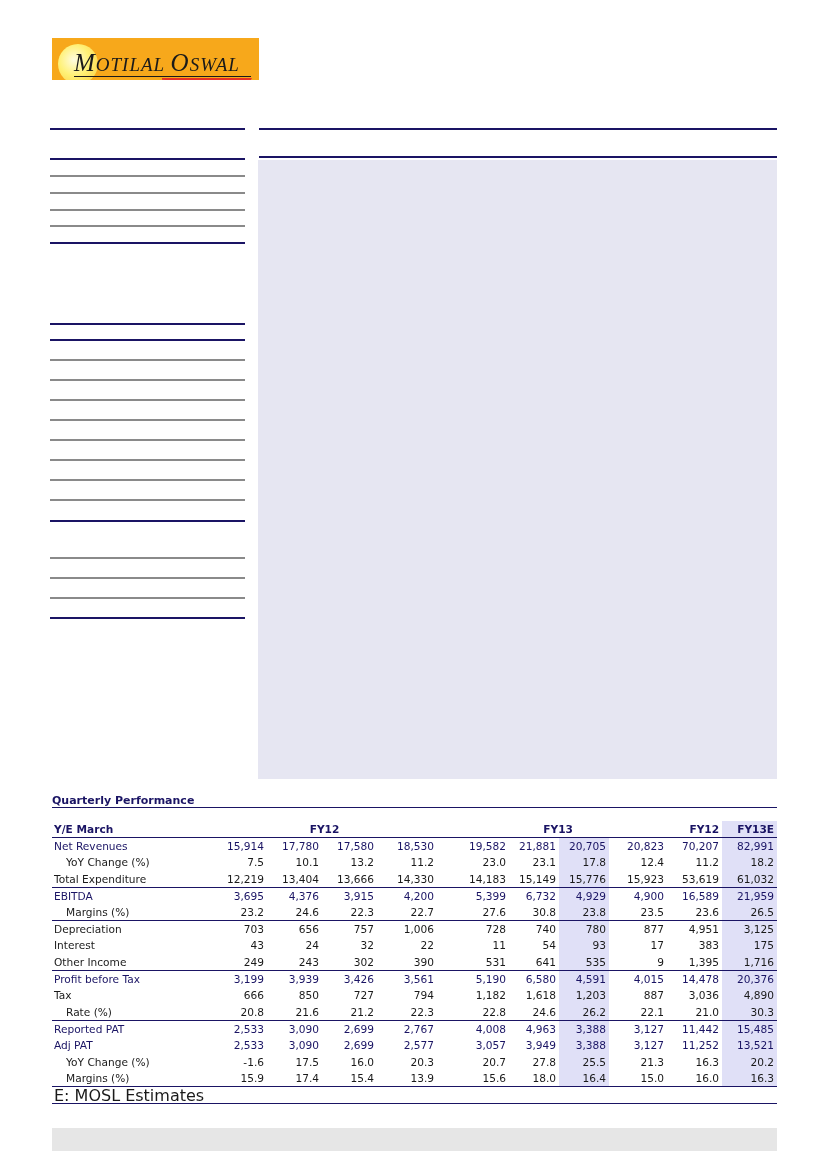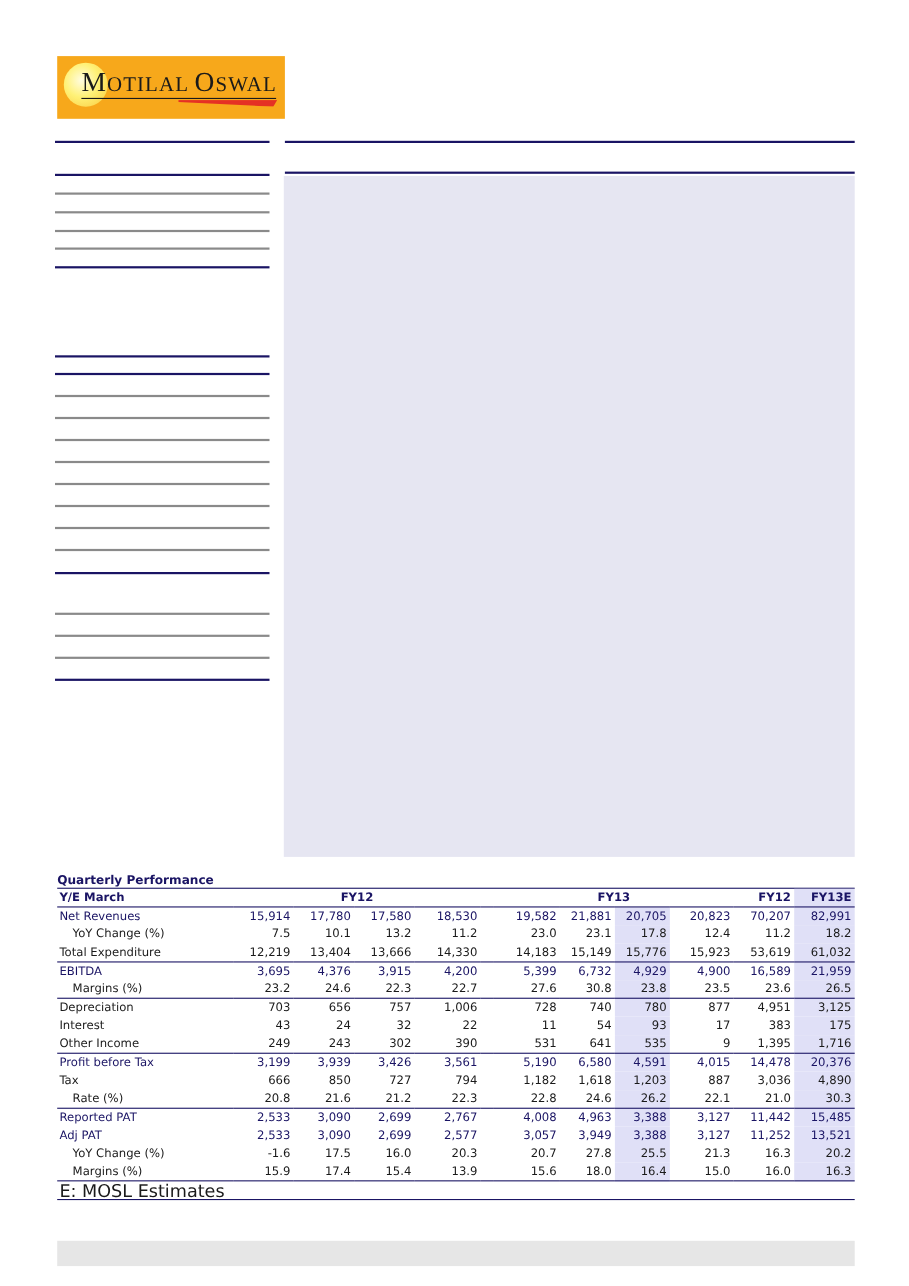--- a/index.html
+++ b/index.html
@@ -1,32 +1,32 @@
 <!DOCTYPE html>
 <html><head>
 <meta charset="utf-8">
 <style>
   * { margin:0; padding:0; box-sizing:border-box; }
   body { width:826px; height:1169px; background:#ffffff; position:relative; font-family:"Liberation Sans", sans-serif; overflow:hidden; }
-  .logo { position:absolute; left:52px; top:51px; width:207px; height:57px; background:#f7a81b; overflow:hidden; }
+  .logo { position:absolute; left:52px; top:38px; width:207px; height:42px; background:#f7a81b; overflow:hidden;font-style:italic; }
   .logo .sun { position:absolute; left:6px; top:6px; width:40px; height:40px; border-radius:50%; background:radial-gradient(circle at 40% 40%, #fffce0 0%, #fff176 45%, #f9c83a 100%); }
   .logo .brand { position:absolute; left:22px; top:11px; font-family:"Liberation Serif", serif; font-size:19px; letter-spacing:1px; color:#1a1a1a; white-space:nowrap; }
   .logo .brand .cap { font-size:25px; }
   .logo .uline { position:absolute; left:22px; top:38px; width:177px; height:1px; background:#1a1a1a; }
   .logo .swoosh { position:absolute; left:110px; top:40px; width:90px; height:6px; background:#e53124; clip-path:polygon(0 0,100% 0,96% 100%,0 30%); }
 
   .hline { position:absolute; height:1px; }
   .navy { background:#1a1464; height:1.5px; }
   .grey { background:#8a8a8a; height:1.5px; }
 
   .panel { position:absolute; left:258px; top:160px; width:519px; height:619px; background:#e6e6f2; }
 
   .qtable { position:absolute; left:52px; top:781px; width:725px; font-family:"DejaVu Sans", sans-serif; font-size:10.6px; color:#1a1a1a; }
   .qtitle { height:15px; line-height:15px; font-weight:bold; color:#1a1464; font-size:11px; border-bottom:1.5px solid #1a1464;margin-top:12px; }
-  table { border-collapse:collapse; width:725px; table-layout:fixed; }
+  table { border-collapse:collapse; width:725px; table-layout:fixed;margin-top:13px; }
   td { height:16.6px; line-height:16px; padding:0 3px; text-align:right; white-space:nowrap; }
   td.lbl { text-align:left; padding-left:2px; }
   td.ind { padding-left:14px; }
   tr.bold td { font-weight:normal; color:#1a1464; }
   tr.hdr td { font-weight:bold; color:#1a1464; }
   .sh { background:#e0e0f7; }
   .sp { }
   tr.topline td { border-top:1.5px solid #1a1464; }
   .fyline { border-bottom:1.5px solid #1a1464; text-align:center !important; }
   .note { height:17px; line-height:17px; padding-left:2px; font-size:16px; border-bottom:1.5px solid #1a1464; }

